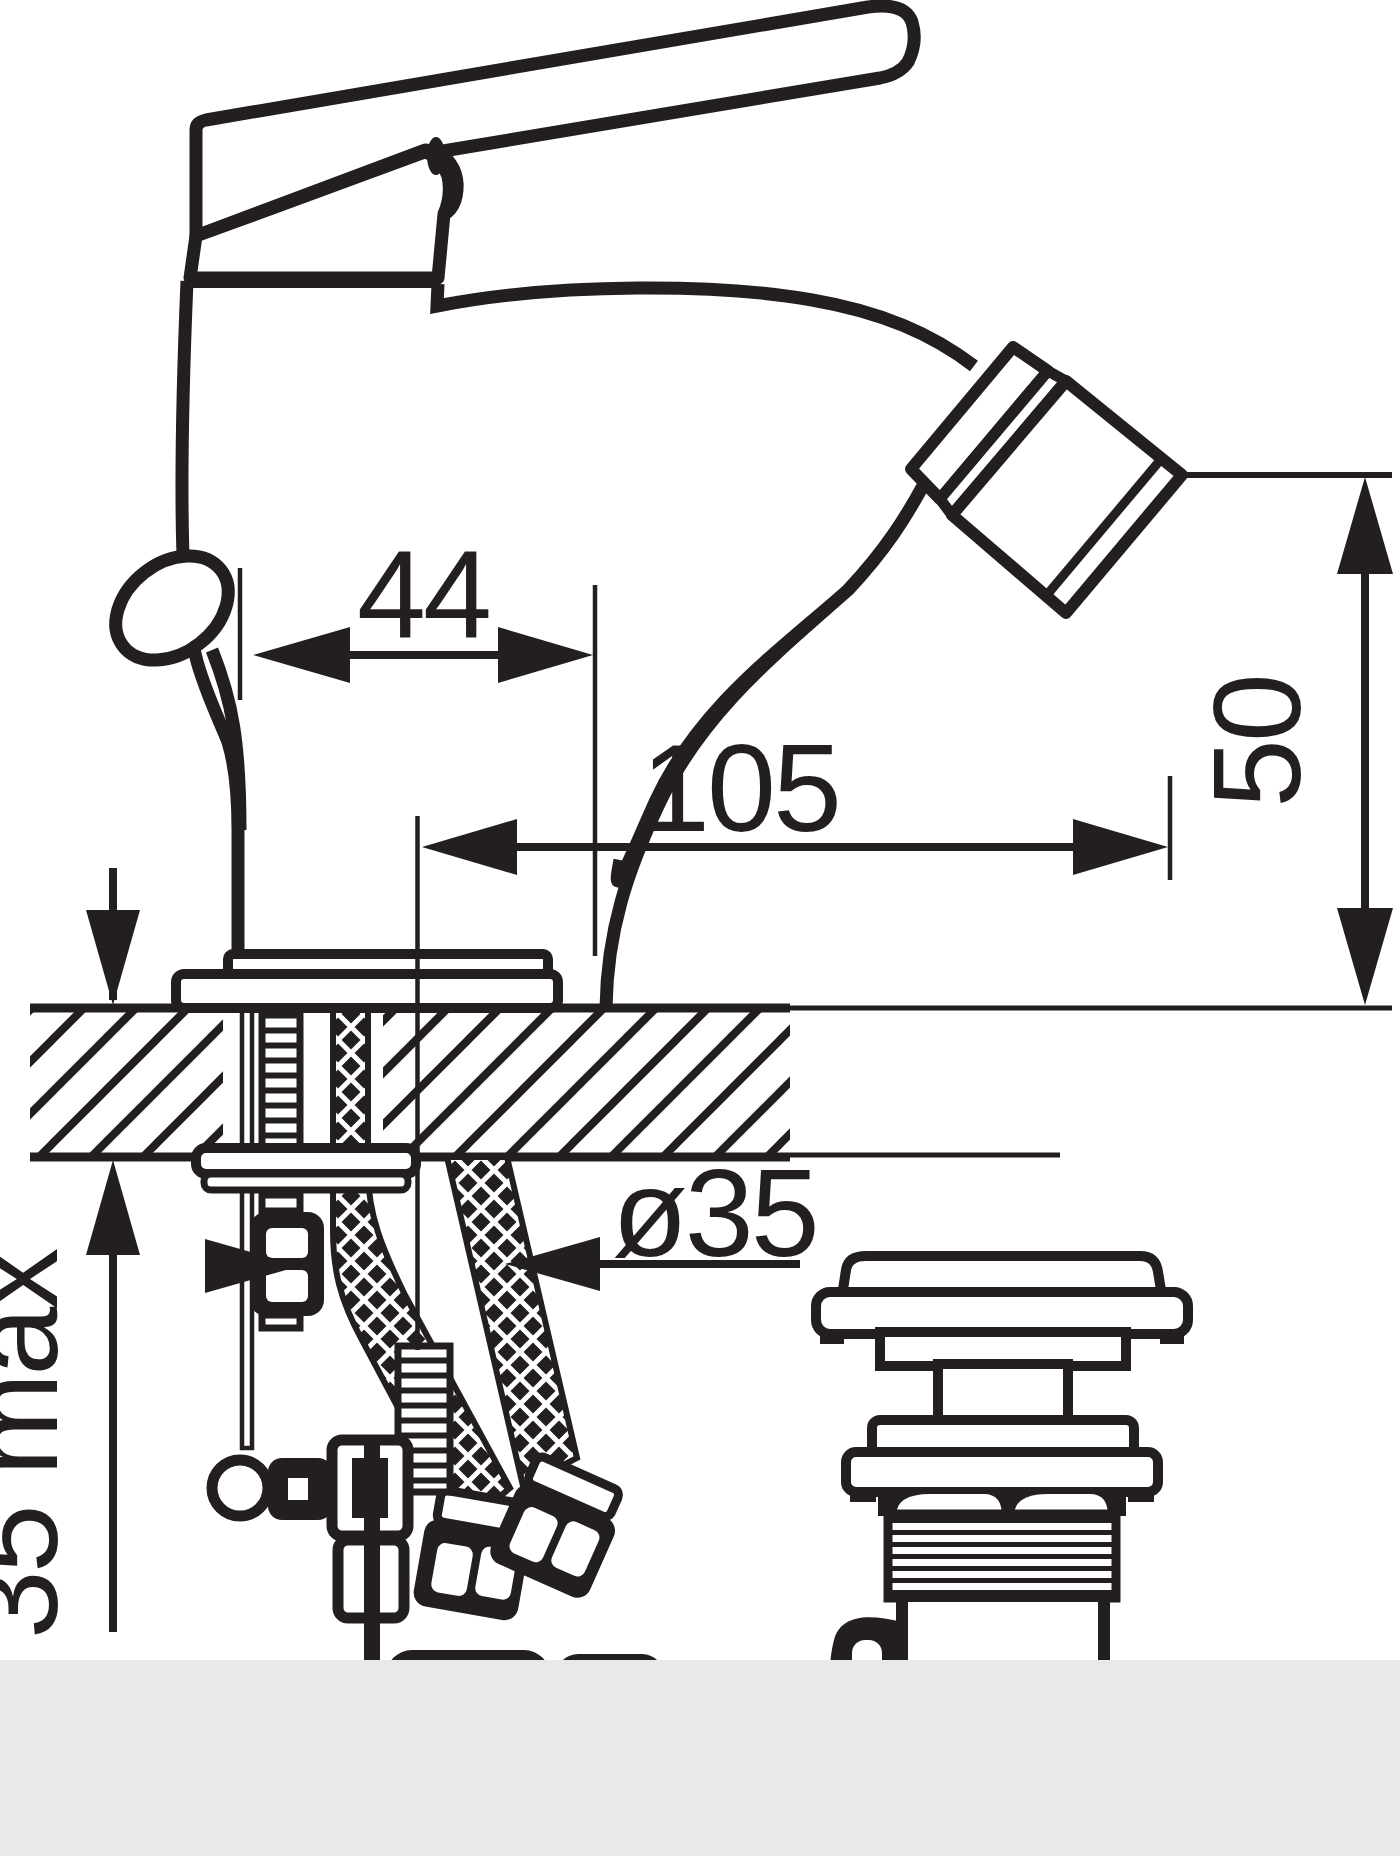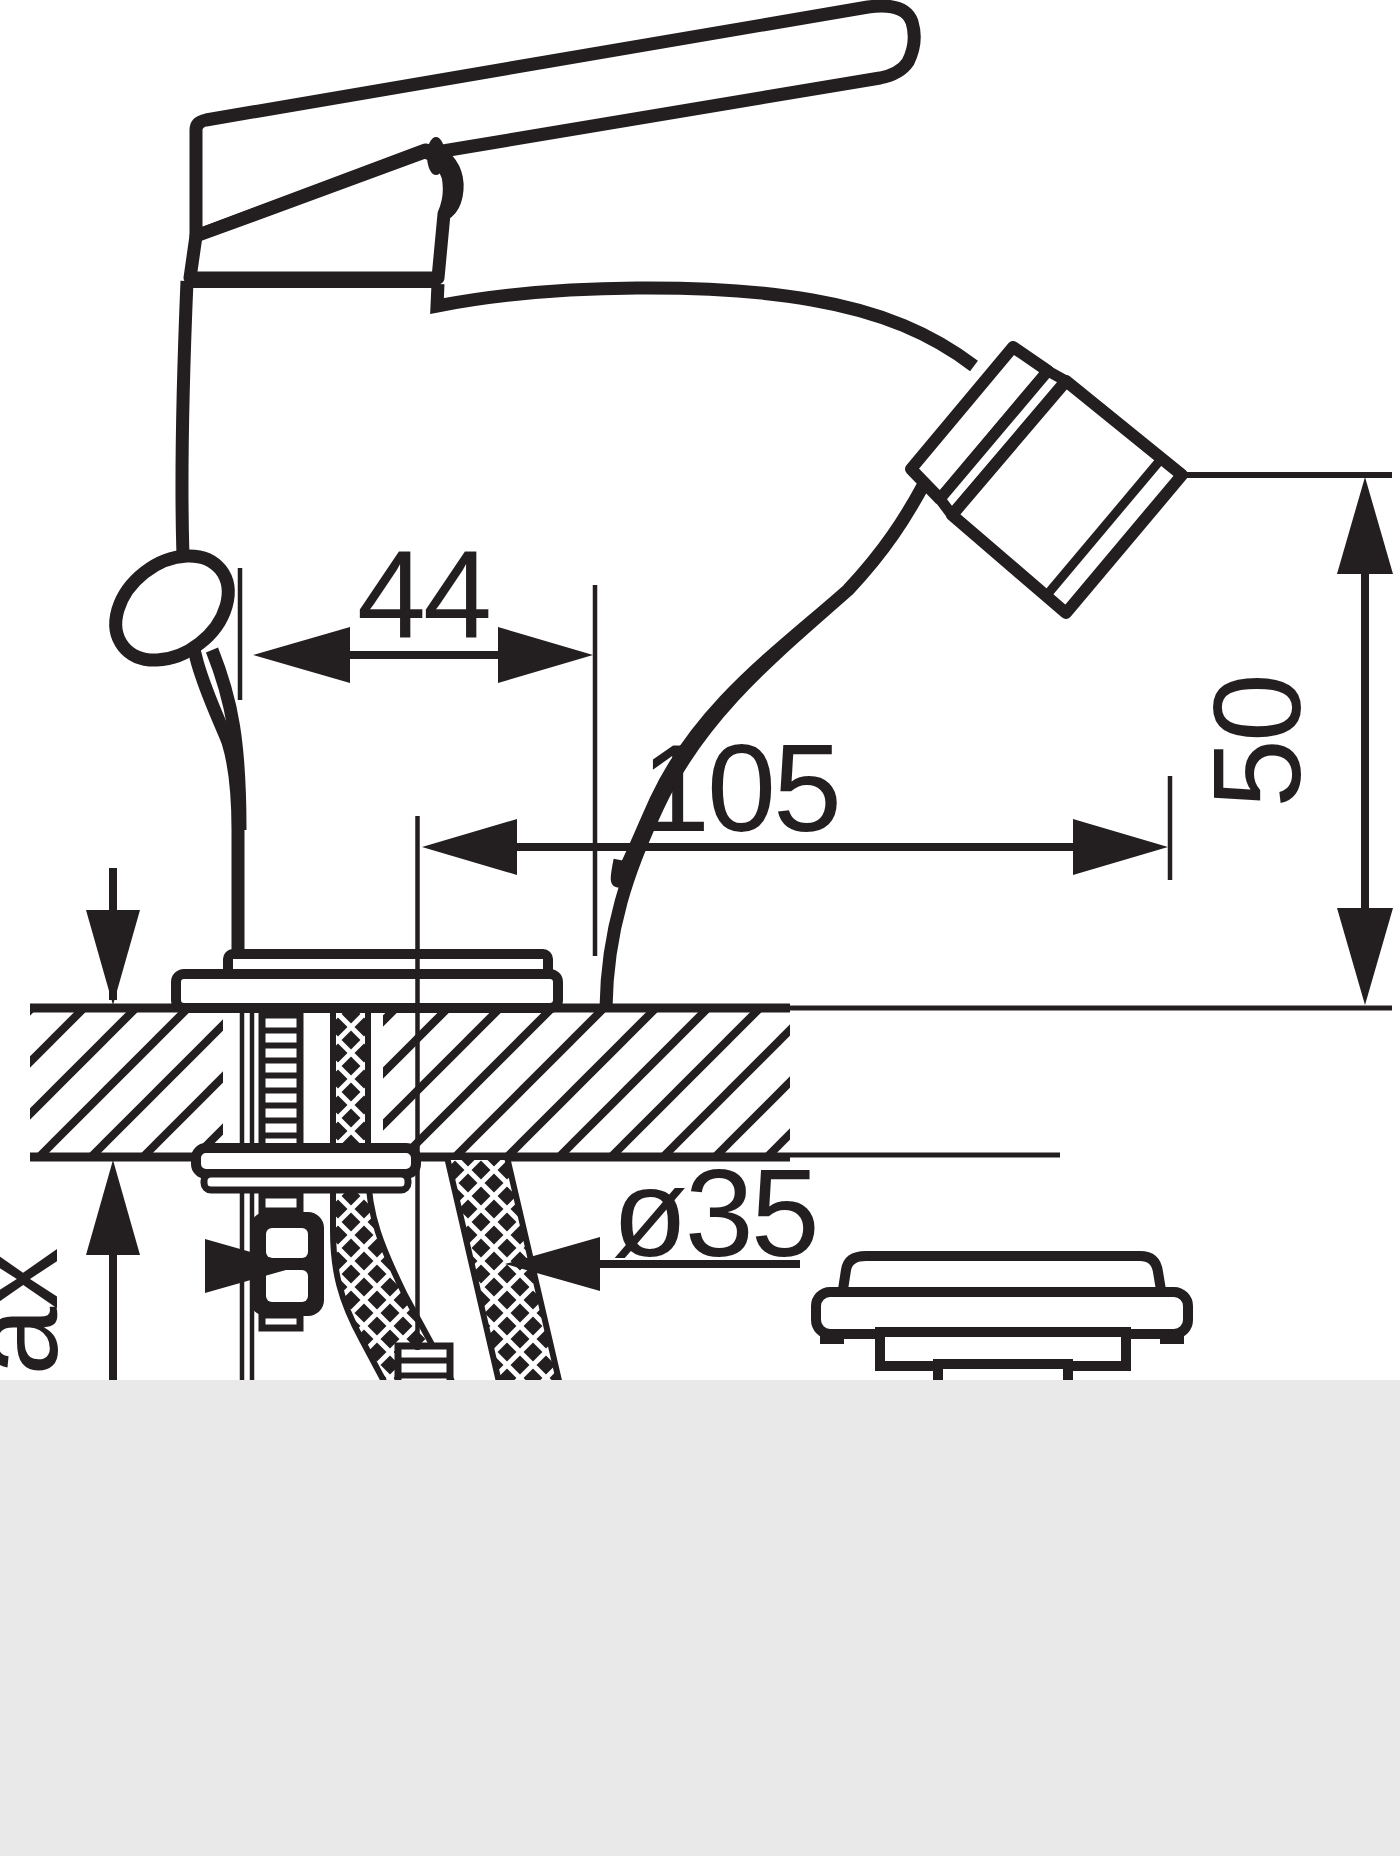--- a/index.html
+++ b/index.html
@@ -1,17 +1,17 @@
 <!DOCTYPE html>
 <html><head>
 <meta charset="utf-8">
 <style>
   html,body{margin:0;padding:0;background:#e9e9e9;}
   .wrap{
-    width:1400px;height:1380px;background:#ffffff;position:relative;
+    width:1400px;height:1660px;background:#ffffff;position:relative;
     font-family:"Liberation Sans","DejaVu Sans",sans-serif;overflow:hidden;
   }
   svg{display:block}
   .dim-text{
     fill:#231f20;
     font-family:"Liberation Sans","DejaVu Sans",sans-serif;
     font-size:124px;
     letter-spacing:-3px;
   }
   .ln{stroke:#231f20;fill:none}

